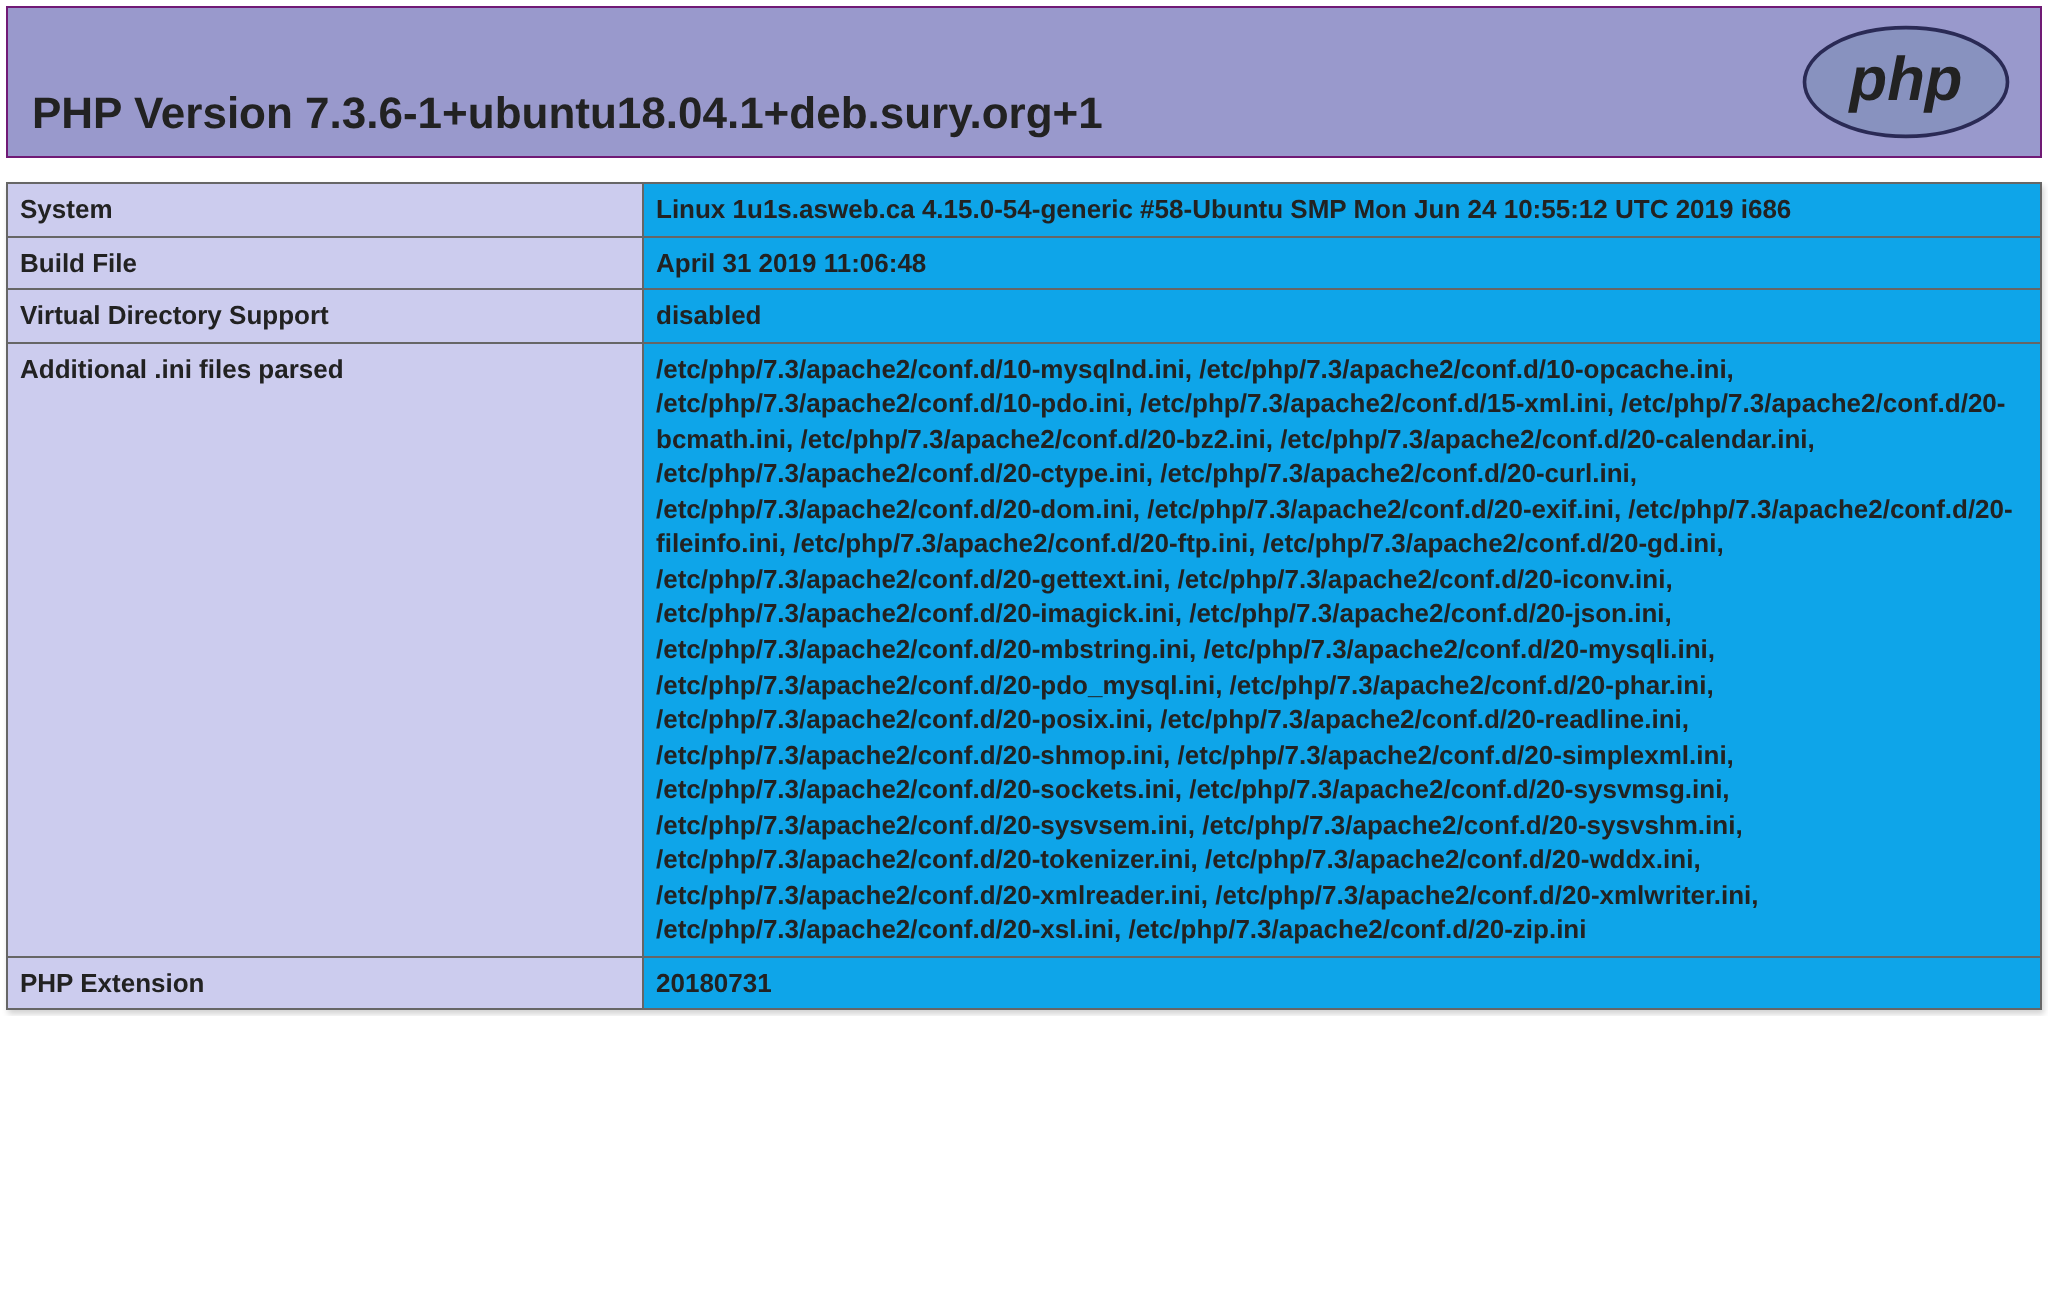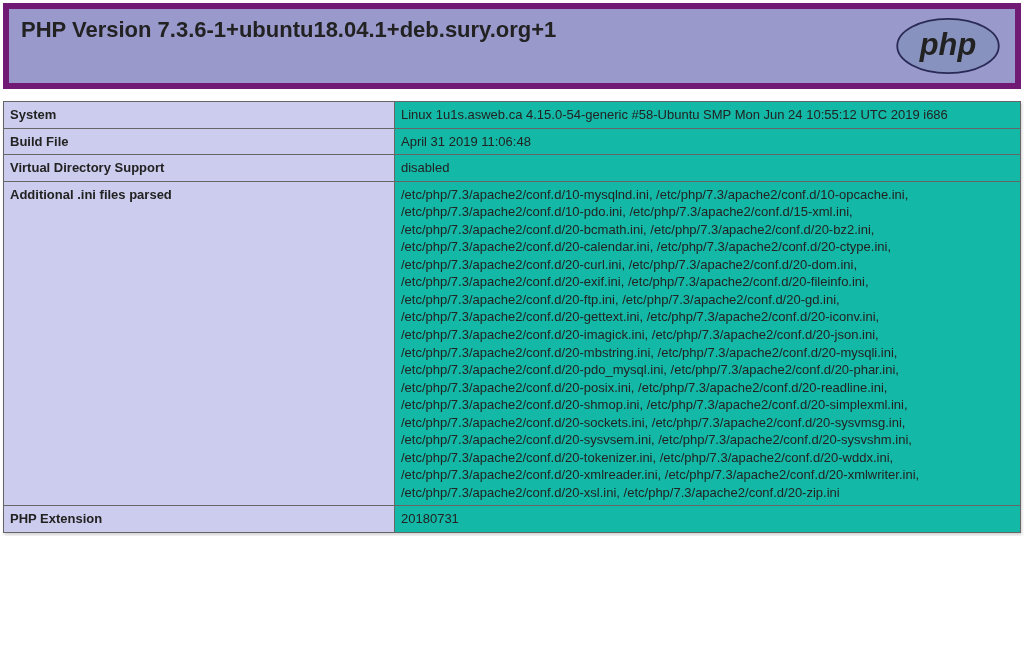--- a/index.html
+++ b/index.html
@@ -10,24 +10,24 @@
     font-family: Arial, Helvetica, sans-serif;
     font-size: 13px;
     color: #222;
   }
   .page {
     width: 1024px;
     padding: 3px;
   }
   .header {
     background: #9999cc;
-    border: 6px solid #701a75;
+    border: 1px solid #701a75;
     padding: 8px 12px 8px 12px;
     display: flex;
-    align-items: flex-start;
+    align-items: flex-end;
     justify-content: space-between;
     margin-bottom: 12px;
   }
   .header h1 {
     margin: 0;
     font-size: 22px;
     font-weight: bold;
     color: #222;
   }
   .php-logo {
@@ -44,25 +44,26 @@
   table.info td {
     border: 1px solid #666;
     padding: 4px 6px;
     vertical-align: top;
     font-size: 13px;
     line-height: 1.35;
   }
   table.info td.k {
     background: #ccccee;
     font-weight: bold;
-    width: 391px;
+    width: 318px;
   }
   table.info td.v {
-    background: #14b8a6;
+    background: #0ea5e9;
     word-break: break-word;
+    font-weight: bold;
   }
 </style>
 </head>
 <body>
 
 <div class="page">
 
   <div class="header">
     <h1>PHP Version 7.3.6-1+ubuntu18.04.1+deb.sury.org+1</h1>
     <svg class="php-logo" viewBox="0 0 120 64">

